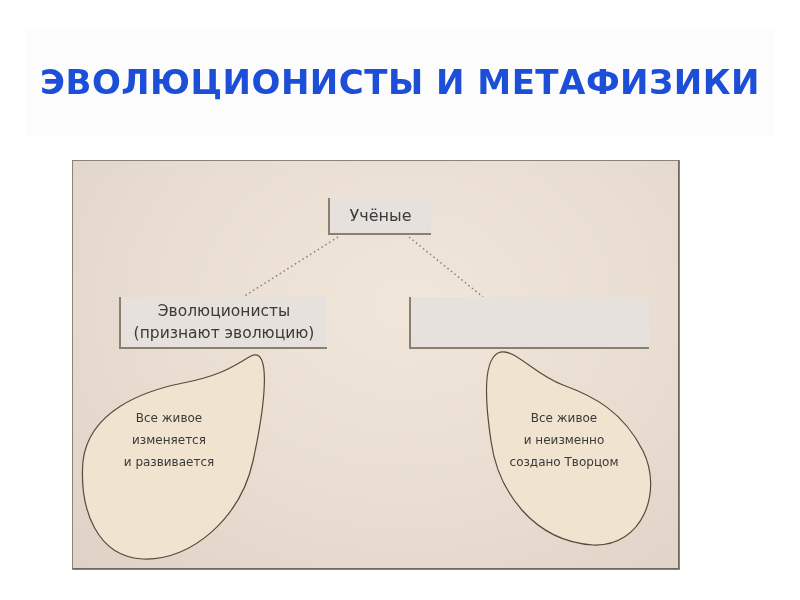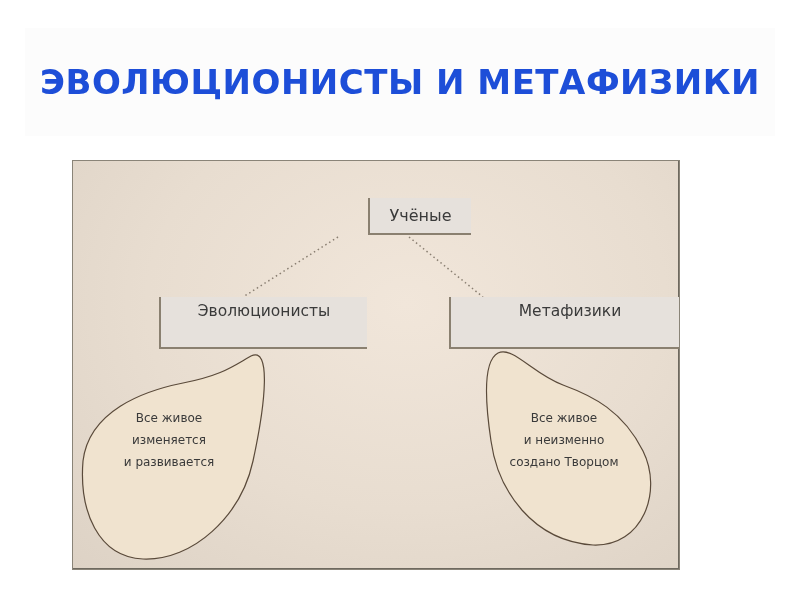--- a/index.html
+++ b/index.html
@@ -5,21 +5,21 @@
   html, body { margin:0; padding:0; }
   body { width:800px; height:600px; background:#ffffff; position:relative; overflow:hidden;
          font-family:"DejaVu Sans", sans-serif; }
   .title-box { position:absolute; left:25px; top:28px; width:750px; height:108px; background:#fcfcfc; }
   .title { position:absolute; left:0; top:0; width:750px; height:108px; line-height:108px; text-align:center;
            font-family:"DejaVu Sans", sans-serif; font-weight:bold; font-size:34px; color:#1d4ed8; letter-spacing:0.5px; }
   .frame { position:absolute; left:72px; top:160px; width:606px; height:408px;
            border:1px solid #8a8478; box-shadow: -1px -1px 0 #6e695f inset;
            background: radial-gradient(ellipse at 55% 35%, #f1e6da 0%, #e8ddd0 55%, #ddd2c5 100%); overflow:hidden; }
   .node { position:absolute; background:#e6e1dc; color:#3a3a3a; font-size:15.5px; text-align:center; line-height:22px;
-          border-left:2px solid #8a8070; border-bottom:2px solid #8a8070; box-sizing:border-box;margin-left:40px; }
+          border-left:2px solid #8a8070; border-bottom:2px solid #8a8070; box-sizing:border-box; }
   .node.root { left:255px; top:37px; width:103px; height:37px; line-height:35px; font-size:16px; }
   .node.left { left:46px; top:136px; width:208px; height:52px; padding-top:3px; }
   .node.right { left:336px; top:136px; width:240px; height:52px; padding-top:3px; }
   svg.lines { position:absolute; left:0; top:0; }
   .blob-text { position:absolute; color:#3a3a3a; font-size:12px; text-align:center; line-height:22px; }
   .t-left { left:26px; top:246px; width:140px; }
   .t-right { left:413px; top:246px; width:156px; }
   .creation { position:absolute; left:452px; top:325px; font-family:"Liberation Sans", sans-serif;
               font-weight:bold; font-size:17px; color:#000; }
 </style>
@@ -37,24 +37,24 @@
     <path d="M 178 195 C 198 185, 193 240, 180 300 C 168 355, 120 400, 70 398 C 25 396, 6 350, 10 300 C 16 250, 70 230, 110 222 C 150 214, 160 205, 178 195 Z" fill="#f0e3cf" stroke="#5a4a3a" stroke-width="1.2"></path>
     <path d="M 425 192 C 410 200, 412 240, 418 280 C 425 330, 460 380, 520 384 C 570 386, 590 330, 570 290 C 550 250, 520 235, 490 224 C 460 213, 440 185, 425 192 Z" fill="#f0e3cf" stroke="#5a4a3a" stroke-width="1.2"></path>
   </svg>
 
   <div class="node root">
     <span>Учёные</span>
   </div>
 
   <div class="node left">
     <div>Эволюционисты</div>
+    <div>(признают эволюцию)</div>
   </div>
 
   <div class="node right">
-    <div>Метафизики</div>
   </div>
 
   <div class="blob-text t-left">
     <div>Все живое</div>
     <div>изменяется</div>
     <div>и развивается</div>
   </div>
 
   <div class="blob-text t-right">
     <div>Все живое</div>

